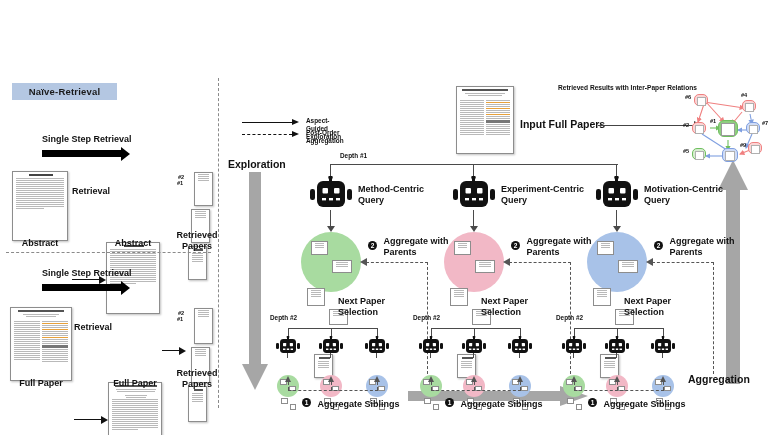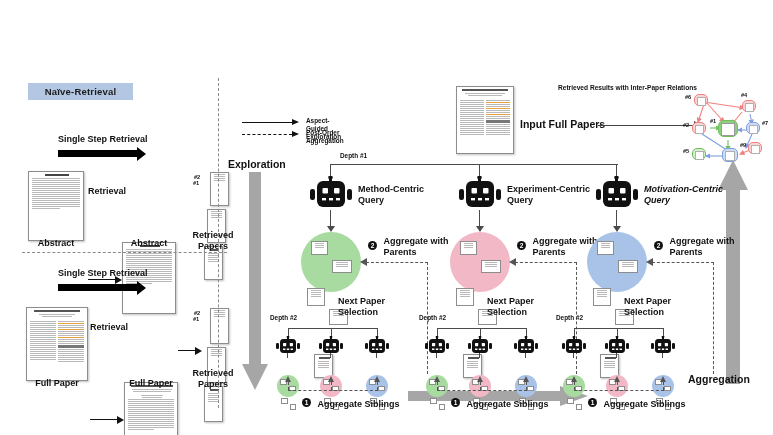--- a/index.html
+++ b/index.html
@@ -32,21 +32,21 @@
     border-left:7px solid #111;border-top:4px solid transparent;border-bottom:4px solid transparent;}
   .circle{border-radius:50%;position:relative;}
   .num{display:inline-block;width:9px;height:9px;border-radius:50%;background:#111;color:#fff;
        font-size:6.5px;font-weight:bold;text-align:center;line-height:9px;vertical-align:middle;}
   .gnode{position:absolute;border-radius:5px;box-sizing:border-box;}
   svg{display:block;}
 </style>
 </head>
 <body>
 
-<div class="abs" style="left:16px;top:0;width:215px;height:435px;">
+<div class="abs" style="left:0;top:0;width:215px;height:435px;">
 
   <div class="abs badge" style="left:12px;top:83px;width:105px;">Naïve-Retrieval</div>
 
   <div class="abs" style="left:0;top:128px;width:215px;height:110px;">
     <div class="abs lbl" style="left:42px;top:6px;">Single Step Retrieval</div>
     <div class="abs thickarrow" style="left:42px;top:22px;width:80px;"></div>
 
     <div class="abs paper" style="left:12px;top:36px;width:56px;height:70px;">
       <div class="ttl" style="width:24px;margin-left:16px;height:2px;background:#444;"></div>
       <div class="line"></div>
@@ -527,21 +527,21 @@
     <div class="abs" style="left:67px;top:218px;border-left:1px dashed #555;height:8px;"></div>
     <div class="abs" style="left:-25px;top:212px;width:0;height:0;border-bottom:6px solid #555;border-left:3.5px solid transparent;border-right:3.5px solid transparent;"></div>
     <div class="abs" style="left:18px;top:212px;width:0;height:0;border-bottom:6px solid #555;border-left:3.5px solid transparent;border-right:3.5px solid transparent;"></div>
     <div class="abs" style="left:64px;top:212px;width:0;height:0;border-bottom:6px solid #555;border-left:3.5px solid transparent;border-right:3.5px solid transparent;"></div>
     <div class="abs" style="left:-8px;top:229px;">
       <span class="num">1</span>
       <span class="lbl" style="margin-left:2px;">Aggregate Siblings</span>
     </div>
   </div>
 
-  <div class="abs" style="left:231px;top:164px;width:160px;height:230px;">
+  <div class="abs" style="left:225px;top:164px;width:160px;height:230px;">
     <div class="abs" style="left:20px;top:0;width:1px;height:12px;background:#4a4a4a;"></div>
     <svg class="abs" style="left:0;top:12px;" width="42" height="34" viewBox="0 0 42 34">
       <rect x="19" y="0" width="3" height="5" fill="#111"></rect>
         <circle cx="20.5" cy="1.5" r="2.2" fill="#111"></circle>
       <rect x="0" y="13" width="5" height="11" rx="2.2" fill="#111"></rect>
       <rect x="37" y="13" width="5" height="11" rx="2.2" fill="#111"></rect>
       <rect x="7" y="5" width="28" height="26" rx="6" fill="#111"></rect>
       <rect x="12.5" y="12" width="5.5" height="5.5" rx="1" fill="#fff"></rect>
       <rect x="24" y="12" width="5.5" height="5.5" rx="1" fill="#fff"></rect>
       <rect x="12" y="22" width="4" height="2.4" fill="#fff"></rect>
@@ -686,21 +686,21 @@
         <circle cx="20.5" cy="1.5" r="2.2" fill="#111"></circle>
       <rect x="0" y="13" width="5" height="11" rx="2.2" fill="#111"></rect>
       <rect x="37" y="13" width="5" height="11" rx="2.2" fill="#111"></rect>
       <rect x="7" y="5" width="28" height="26" rx="6" fill="#111"></rect>
       <rect x="12.5" y="12" width="5.5" height="5.5" rx="1" fill="#fff"></rect>
       <rect x="24" y="12" width="5.5" height="5.5" rx="1" fill="#fff"></rect>
       <rect x="12" y="22" width="4" height="2.4" fill="#fff"></rect>
       <rect x="19" y="22" width="4" height="2.4" fill="#fff"></rect>
       <rect x="26" y="22" width="4" height="2.4" fill="#fff"></rect>
     </svg>
-    <div class="abs lbl" style="left:48px;top:20px;white-space:pre-line;font-style:italic;">Motivation-Centric
+    <div class="abs lbl" style="left:48px;top:20px;white-space:pre-line;">Motivation-Centric
 Query</div>
     <div class="abs" style="left:20px;top:46px;width:1px;height:18px;background:#4a4a4a;"></div>
     <div class="abs" style="left:17px;top:62px;width:0;height:0;border-top:6px solid #4a4a4a;border-left:4px solid transparent;border-right:4px solid transparent;"></div>
 
     <div class="abs circle" style="left:-9px;top:68px;width:60px;height:60px;background:#a8c2e8;">
       <div class="paper abs" style="left:10px;top:9px;width:17px;height:14px;box-shadow:none;">
           <div class="line"></div>
           <div class="line"></div>
           <div class="line"></div>
         </div>

